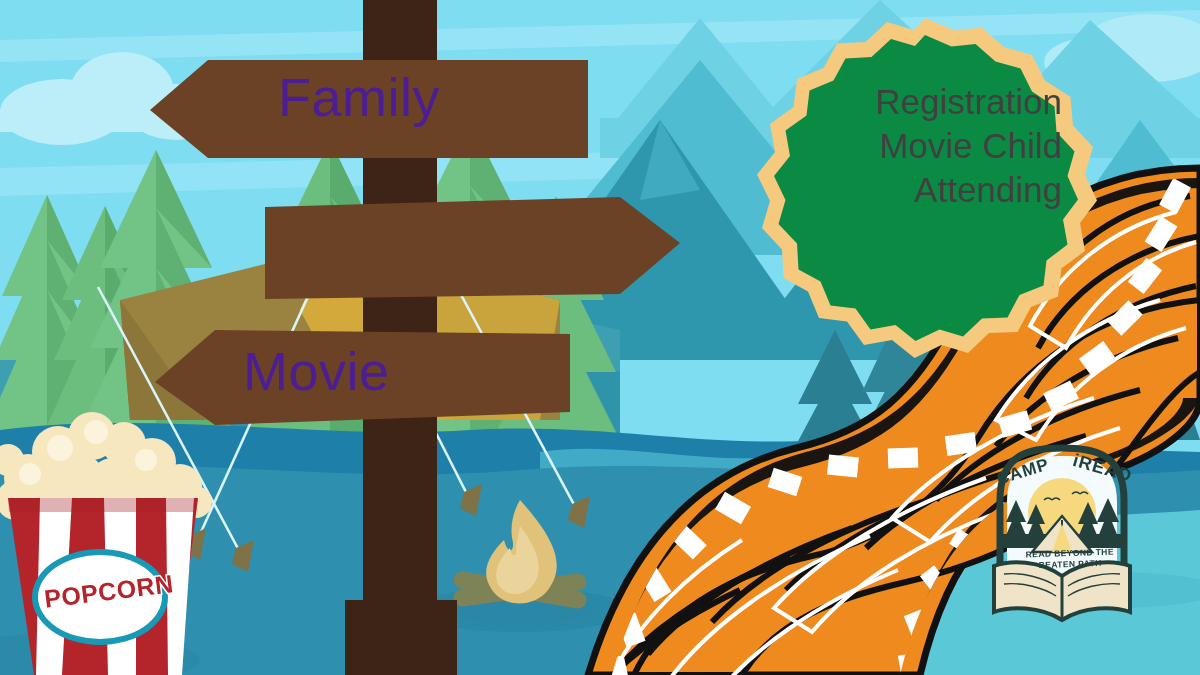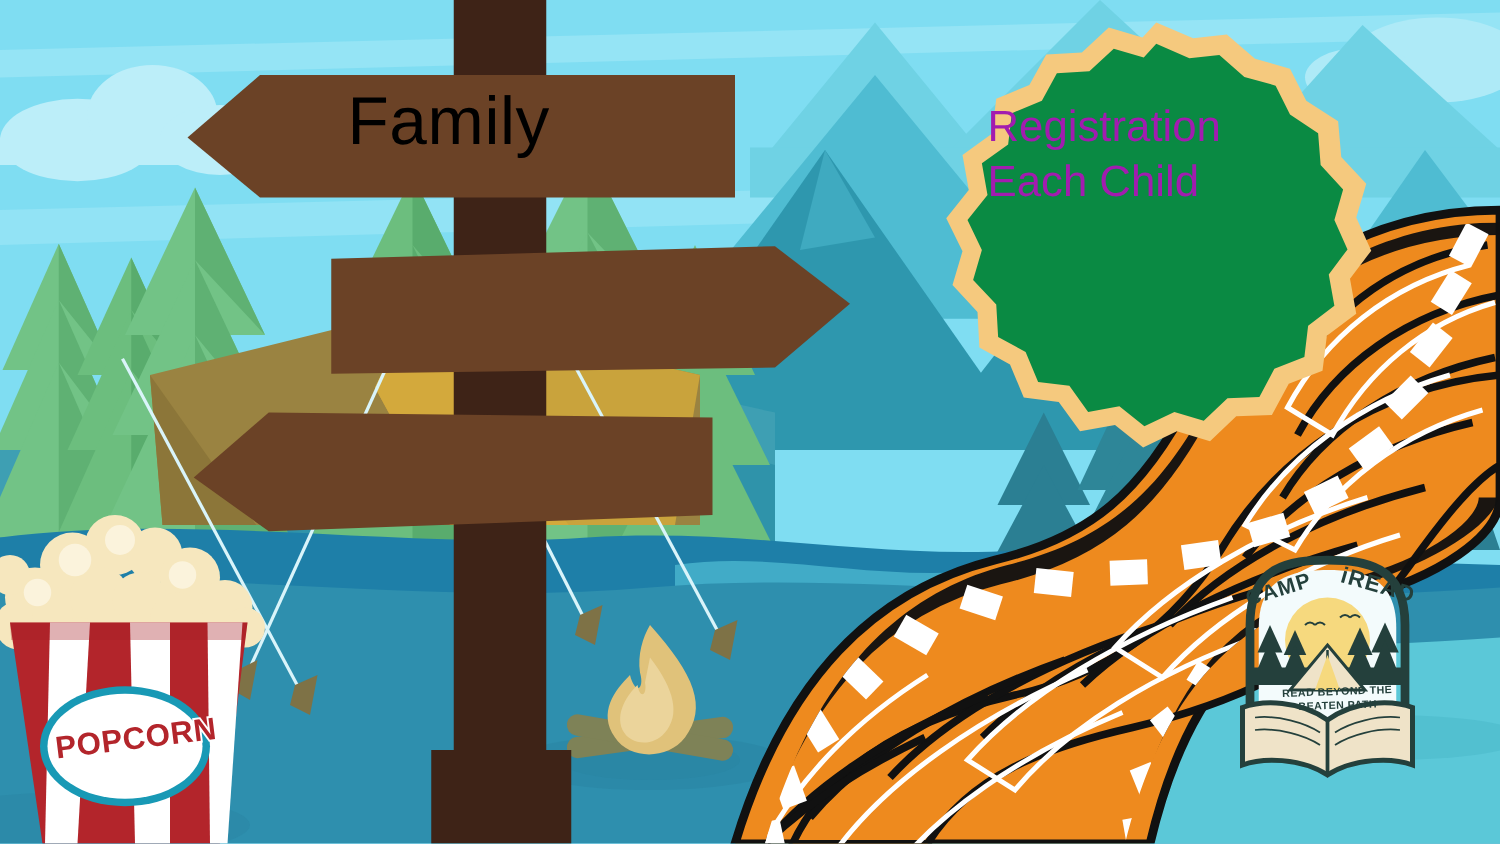--- a/index.html
+++ b/index.html
@@ -4,30 +4,30 @@
 <style>
   html,body{margin:0;padding:0;background:#fff;}
   body{font-family:"Liberation Sans","DejaVu Sans",sans-serif;}
   #poster{
     position:relative;width:1200px;height:675px;overflow:hidden;
     background:#7FDDF2;
   }
   #poster svg.layer{position:absolute;top:0;left:0;width:1200px;height:675px;}
   
   .sign-text{
-    position:absolute;color:#000000;font-size:54px;line-height:1;
+    position:absolute;color:#4c1d95;font-size:54px;line-height:1;
     white-space:nowrap;font-weight:400;letter-spacing:.5px;
   }
   #sign-family-text{left:278px;top:70px;}
   #sign-interactive-text{left:338px;top:208px;}
   #sign-movie-text{left:243px;top:344px;}
   
   #badge-text{
     position:absolute;left:790px;top:80px;width:272px;
-    text-align:left;color:#a21caf;font-size:35px;line-height:1.26;
+    text-align:right;color:#404040;font-size:35px;line-height:1.26;
   }
   #badge-text div{white-space:nowrap;}
   
   #popcorn-word{
     position:absolute;left:44px;top:578px;width:112px;text-align:center;
     color:#B3252B;font-size:25px;font-weight:bold;letter-spacing:.5px;
     transform:rotate(-7deg);
     -webkit-text-stroke:3px #ffffff;paint-order:stroke fill;
   }
   
@@ -305,38 +305,40 @@
     <rect x="345" y="600" width="112" height="75" fill="#3E2317"></rect>
 
     <polygon points="208,60 588,60 588,158 208,158 150,110" fill="#6B4226"></polygon>
 
     <polygon points="265,207 620,197 680,243 620,294 265,299" fill="#6B4226"></polygon>
 
     <polygon points="215,330 570,334 570,412 215,425 155,382" fill="#6B4226"></polygon>
   </svg>
 
   <div class="sign-text" id="sign-family-text">Family</div>
+  <div class="sign-text" id="sign-movie-text">Movie</div>
 
   <svg class="layer" viewBox="0 0 1200 675">
     <g transform="translate(925,190)">
       <polygon fill="#F5C97E" points="
         0,-172 29.5,-159.5 56.5,-162.5 79,-143 107,-135 120,-109.5 145.5,-93 148,-64.5 168,-43 160,-16 172,10.5 155,33
         160,61 136.5,78.5 133,106.5 106,117 92.5,142 64,143 43,163 16.5,155 -10.5,168 -33,150 -61,155 -78,131.5
         -106,128 -117,101.5 -141.5,88 -143,59.5 -163,38 -155,11 -168,-15.5 -150,-38 -155,-66 -131.5,-83 -128,-111
         -101.5,-122 -88,-146.5 -59.5,-148 -38,-168 -11,-160"></polygon>
       <polygon fill="#0A8A43" points="
         0,-155 26.5,-143.5 50.5,-146 70.5,-128.5 95.5,-121.5 107,-98.5 129.5,-83.5 131.5,-58 149.5,-38.5 142.5,-14
         153,9.5 138,29.5 142.5,54.5 121.5,70.5 118.5,95.5 94.5,105 82.5,127.5 57,128.5 38,146.5 14.5,139.5 -9.5,151
         -29.5,135 -54.5,139.5 -69.5,118.5 -94.5,115.5 -104.5,91.5 -126.5,79.5 -128,53.5 -146.5,34 -139.5,10
         -151,-14 -135,-34 -139.5,-59.5 -118.5,-74.5 -115.5,-99.5 -91.5,-109.5 -79.5,-131.5 -53.5,-133 -34,-151 -10,-144"></polygon>
     </g>
   </svg>
   <div id="badge-text">
     <div>Registration</div>
-    <div>Each Child</div>
+    <div>Movie Child</div>
+    <div>Attending</div>
   </div>
 
   <svg class="layer" viewBox="0 0 1200 675">
     <g fill="#F6E7BE">
       <circle cx="28" cy="478" r="24"></circle>
         <circle cx="58" cy="452" r="26"></circle>
       <circle cx="92" cy="436" r="24"></circle>
         <circle cx="124" cy="444" r="22"></circle>
       <circle cx="152" cy="462" r="24"></circle>
         <circle cx="180" cy="486" r="22"></circle>

